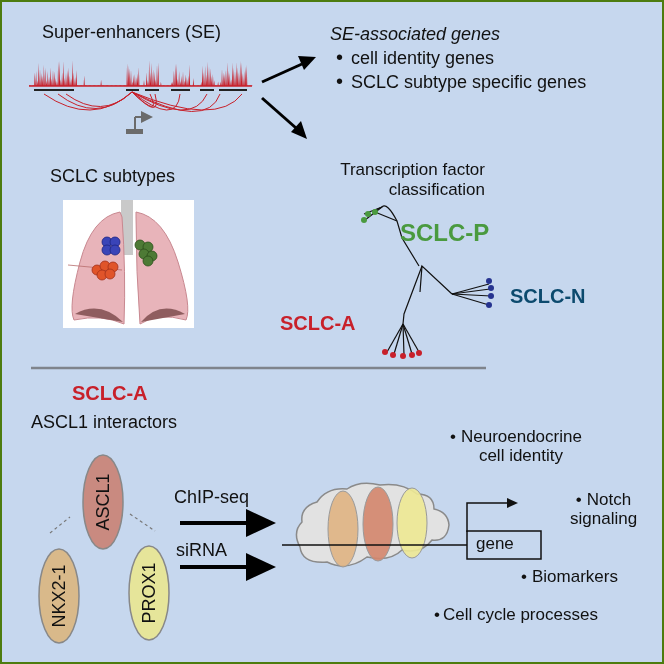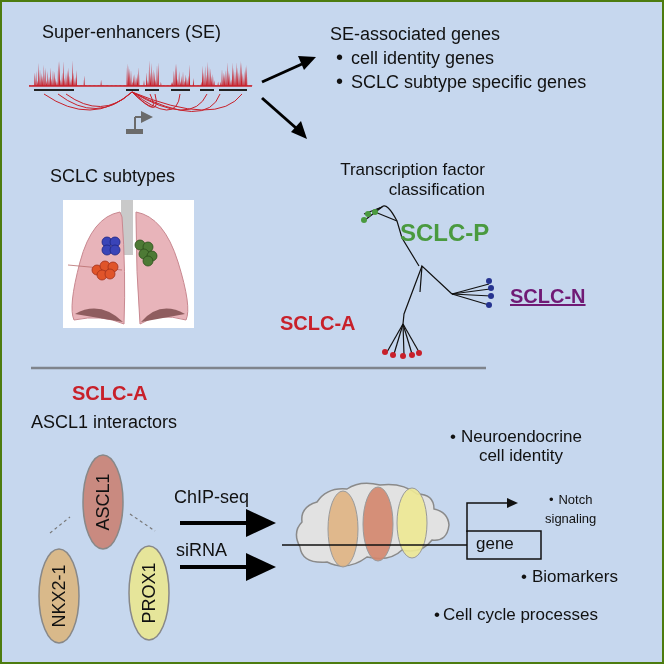--- a/index.html
+++ b/index.html
@@ -151,54 +151,54 @@
       <ellipse cx="341" cy="527" rx="15" ry="38" fill="#e0b483" stroke="#999" stroke-width="1" fill-opacity="0.9"></ellipse>
       <ellipse cx="376" cy="522" rx="15" ry="37" fill="#d4866d" stroke="#999" stroke-width="1" fill-opacity="0.9"></ellipse>
       <ellipse cx="410" cy="521" rx="15" ry="35" fill="#eee993" stroke="#999" stroke-width="1" fill-opacity="0.9"></ellipse>
       <line x1="280" y1="543" x2="465" y2="543" stroke="#111" stroke-width="1.5"></line>
       <polyline points="465,530 465,501 510,501" fill="none" stroke="#111" stroke-width="1.5"></polyline>
       <polygon points="505,496 516,501 505,506" fill="#111"></polygon>
       <rect x="465" y="529" width="74" height="28" fill="none" stroke="#111" stroke-width="1.5"></rect>
     </g>
   </svg>
 
-  <div class="t lbl18" style="left:328px; top:22px;">SE-associated genes</div>
+  <div class="t lbl18" style="left:328px; top:22px;font-style:italic;">SE-associated genes</div>
   <div class="t lbl18" style="left:334px; top:44px;">
     <span class="bul">cell identity genes</span>
     <span class="bul">SCLC subtype specific genes</span>
   </div>
 
   <div class="t lbl18" style="left:48px; top:164px;">SCLC subtypes</div>
 
   <div class="t" style="left:283px; top:158px; width:200px; text-align:right; font-size:17px; line-height:20px;">
     <div>Transcription factor</div>
     <div>classification</div>
   </div>
 
   <div class="t bold" style="left:398px; top:217px; font-size:24px; color:#4a9a3f;">SCLC-P</div>
-  <div class="t bold" style="left:508px; top:283px; font-size:20px; color:#701a75;text-decoration:underline;">SCLC-N</div>
+  <div class="t bold" style="left:508px; top:283px; font-size:20px; color:#0c4a6e;">SCLC-N</div>
   <div class="t bold" style="left:278px; top:310px; font-size:20px; color:#c8202a;">SCLC-A</div>
 
   <div class="t bold" style="left:70px; top:380px; font-size:20px; color:#c8202a;">SCLC-A</div>
   <div class="t lbl18" style="left:29px; top:410px;text-align:center;">ASCL1 interactors</div>
 
   <div class="t lbl18" style="left:101px; top:500px; transform:translate(-50%,-50%) rotate(-90deg);">ASCL1</div>
   <div class="t lbl18" style="left:57px; top:594px; transform:translate(-50%,-50%) rotate(-90deg);">NKX2-1</div>
   <div class="t lbl18" style="left:147px; top:591px; transform:translate(-50%,-50%) rotate(-90deg);">PROX1</div>
 
   <div class="t lbl18" style="left:172px; top:485px;">ChIP-seq</div>
   <div class="t lbl18" style="left:174px; top:538px;">siRNA</div>
 
   <div class="t" style="left:474px; top:532px; font-size:17px;">gene</div>
 
   <div class="t" style="left:448px; top:425px; font-size:17px; line-height:19px; text-align:center;">
     <div><span style="margin-right:5px;">•</span><span>Neuroendocrine</span></div>
     <div style="padding-left:10px;">cell identity</div>
   </div>
-  <div class="t" style="left:543px; top:488px; font-size:13px; line-height:19px; text-align:center;">
+  <div class="t" style="left:568px; top:488px; font-size:17px; line-height:19px; text-align:center;">
     <div><span style="margin-right:5px;">•</span><span>Notch</span></div>
     <div>signaling</div>
   </div>
   <div class="t" style="left:519px; top:565px; font-size:17px;">
     <span style="margin-right:5px;">•</span><span>Biomarkers</span>
   </div>
   <div class="t" style="left:432px; top:603px; font-size:17px;">
     <span style="margin-right:3px;">•</span><span>Cell cycle processes</span>
   </div>
 </div>

